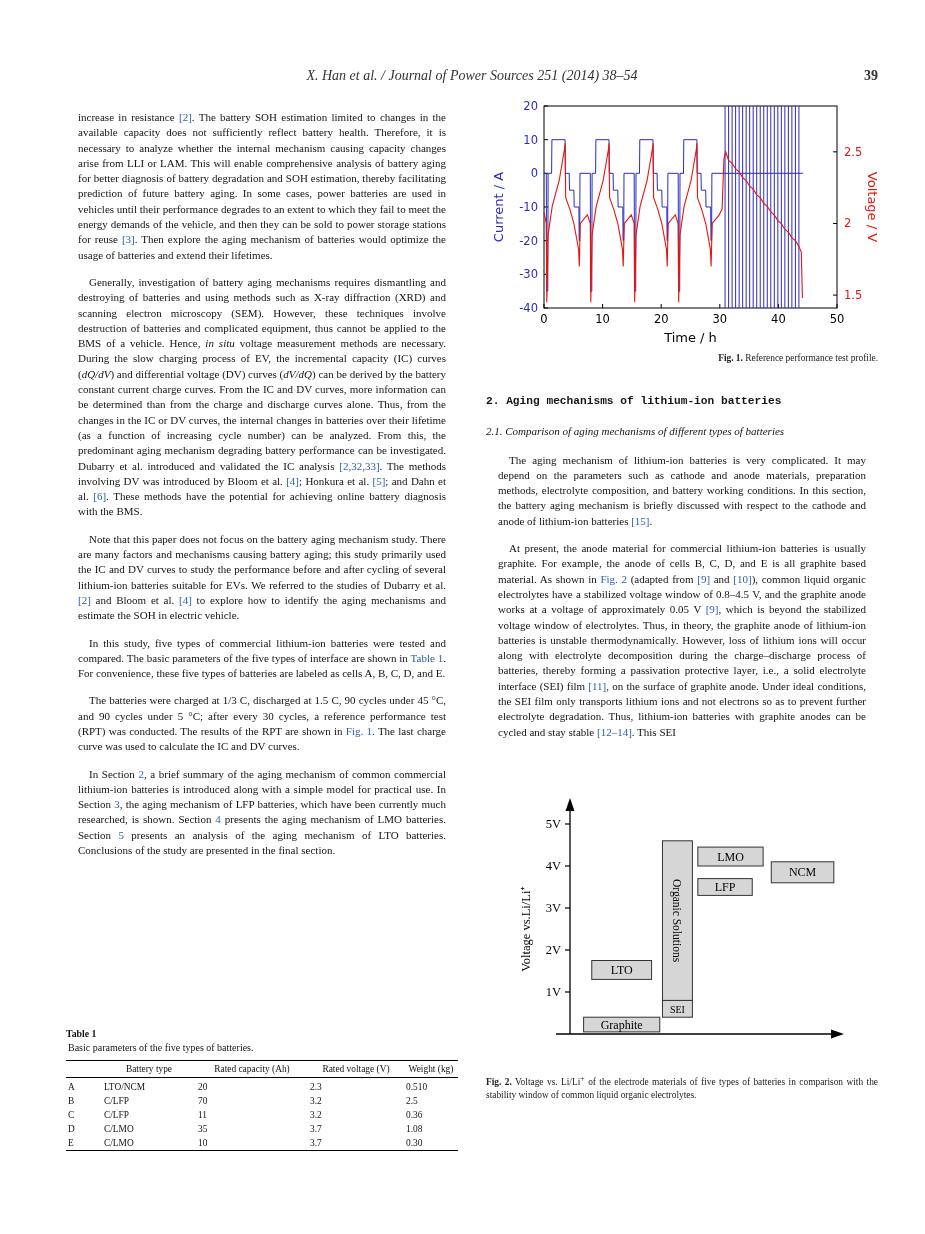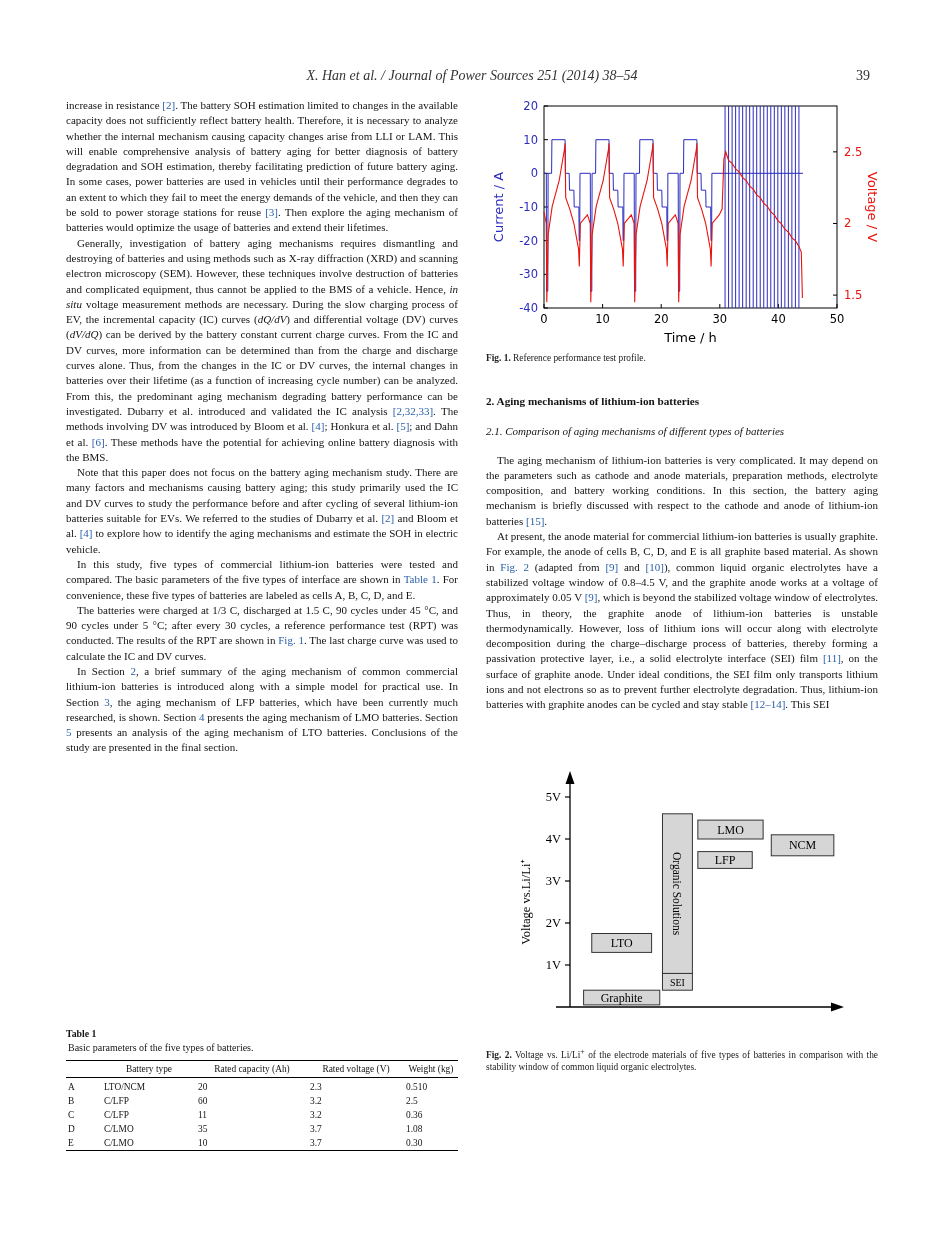--- a/index.html
+++ b/index.html
@@ -1,31 +1,31 @@
 <!DOCTYPE html>
 <html style="--link-blue: #2a5fa8;"><head>
 <meta charset="utf-8">
 <style>
   html,body{margin:0;padding:0;background:#9a9a9a;}
   .page{position:relative;width:925px;height:1234px;background:#ffffff;margin:0 auto;
         font-family:"Liberation Serif",serif;color:#141414;overflow:hidden;}
   .running-head{position:absolute;top:68px;left:66px;width:812px;font-size:14px;color:#333;}
   .rh-title{display:block;text-align:center;font-style:italic;}
-  .rh-page{position:absolute;right:8px;top:0;}
+  .rh-page{position:absolute;right:0;top:0;font-weight:bold;}
   .col-left{position:absolute;left:66px;top:98px;width:392px;}
   .col-right{position:absolute;left:486px;top:96px;width:392px;}
-  p.body-text{margin:0;font-size:11px;line-height:15.3px;text-align:justify;}
+  p.body-text{margin:12px;font-size:11px;line-height:15.3px;text-align:justify;}
   p.indent{text-indent:11px;}
   .cite{color:var(--link-blue,#2a5fa8);cursor:pointer;}
   .it{font-style:italic;}
   .bd{font-weight:bold;}
   .fig-caption{font-size:9.4px;line-height:12.6px;color:#222;margin:4px 0 0;}
-  .center{text-align:left;}
+  .center{text-align:right;}
   .justify{text-align:justify;font-family:Liberation Serif, serif;}
-  .sec-heading{font-size:11.2px;font-weight:bold;margin:30px 0 0;}
+  .sec-heading{font-size:11.2px;font-weight:bold;margin:30px 0 0;font-family:Liberation Mono, monospace;}
   .subsec-heading{font-size:11px;font-style:italic;font-weight:normal;margin:18px 0 16px;}
   .fig1-wrap{margin:0;}
   .fig1-wrap svg,.fig2-wrap svg{display:block;margin:0 auto;}
   .fig2-wrap{margin-top:44px;margin-bottom:2px;}
   #fig1-svg text{font-family:"DejaVu Sans",sans-serif;}
   #fig2-svg text{font-family:"Liberation Serif",serif;}
   .table-block{position:absolute;left:66px;top:1028px;width:392px;}
   .table-label{font-size:9.8px;font-weight:bold;}
   .table-caption{font-size:10px;margin:3px 2px 7px;}
   table.params-table{width:100%;border-collapse:collapse;font-size:9.4px;
@@ -77,21 +77,21 @@
         <tr>
           <td>A</td>
           <td>LTO/NCM</td>
           <td>20</td>
           <td>2.3</td>
           <td>0.510</td>
         </tr>
         <tr>
           <td>B</td>
           <td>C/LFP</td>
-          <td>60</td>
+          <td>70</td>
           <td>3.2</td>
           <td>2.5</td>
         </tr>
         <tr>
           <td>C</td>
           <td>C/LFP</td>
           <td>11</td>
           <td>3.2</td>
           <td>0.36</td>
         </tr>

